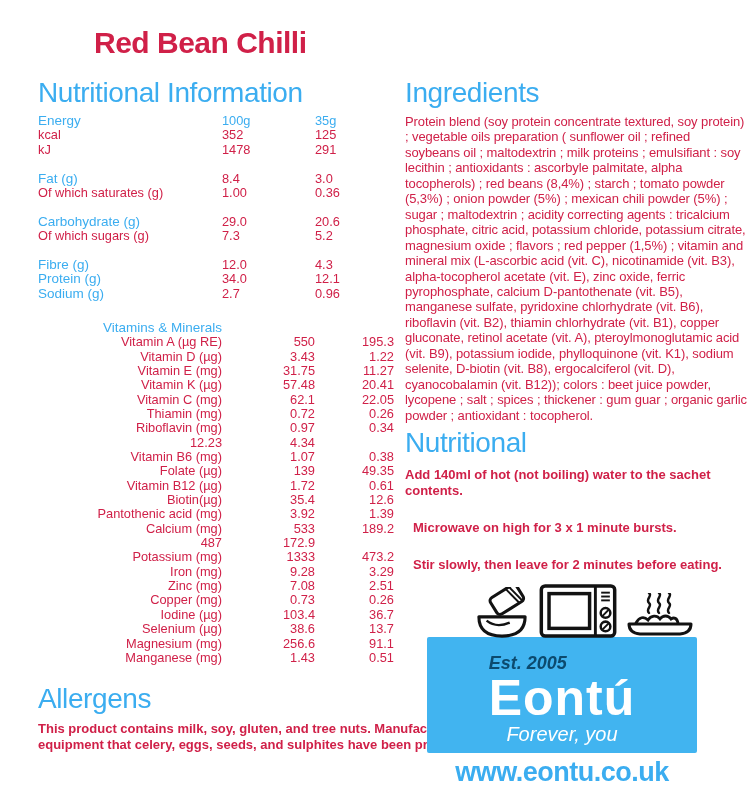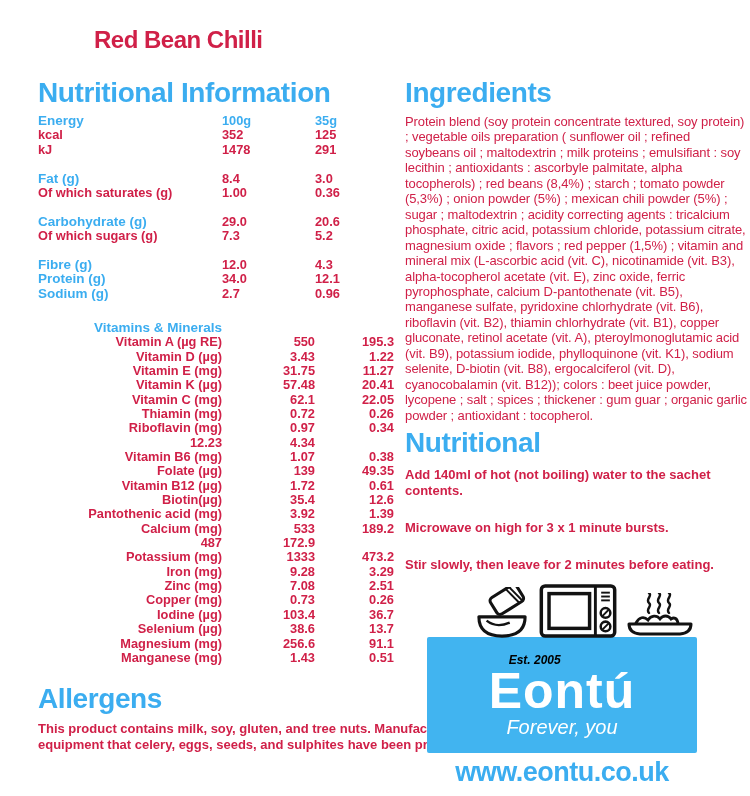--- a/index.html
+++ b/index.html
@@ -3,56 +3,56 @@
 <meta charset="utf-8">
 <style>
   :root{
     --red:#d02048; --blue:#3badf0; --box_blue:#41b4f0; --icon_ink:#121212;
   }
   *{box-sizing:border-box;margin:0;padding:0;}
   html,body{background:#ffffff;}
   body{font-family:"Liberation Sans", sans-serif;}
   .page{position:relative;width:750px;height:796px;background:#ffffff;overflow:hidden;}
 
-  .title{position:absolute;left:94px;top:26px;font-size:24px;font-weight:bold;
+  .title{position:absolute;left:94px;top:26px;font-size:30px;font-weight:bold;
          letter-spacing:-0.5px;color:var(--red);}
 
-  .h{font-size:28px;font-weight:bold;color:var(--blue);letter-spacing:-0.4px;line-height:30px;}
+  .h{font-size:28px;font-weight:normal;color:var(--blue);letter-spacing:-0.4px;line-height:30px;}
 
   
   .left{position:absolute;left:38px;top:78px;width:356px;}
   .ntable{margin-top:6px;}
   .ngroup + .ngroup{margin-top:14.5px;}
   .ngroup:last-child{margin-top:20px;text-align:right;}
   .nrow{display:grid;grid-template-columns:184px 93px 1fr;height:14.35px;line-height:14.35px;
-        font-size:12.8px;font-weight:bold;white-space:nowrap;}
+        font-size:12.8px;font-weight:normal;white-space:nowrap;}
   .blue{color:var(--blue);}
   .red{color:var(--red);}
   .lab.blue{font-size:13.5px;}
 
   .allergens{position:absolute;left:38px;top:684px;width:500px;}
   .allergens p{margin-top:7px;font-size:13px;font-weight:bold;color:var(--red);line-height:16px;}
 
   
   .right{position:absolute;left:405px;top:78px;width:343px;}
   .ingredients-text{margin-top:6px;font-size:13px;font-weight:normal;color:var(--red);
       line-height:15.45px;letter-spacing:-0.1px;}
   .prep-h{margin-top:5px;}
   .step{margin-top:9px;font-size:13px;font-weight:bold;color:var(--red);line-height:16px;}
-  .step + .step{margin-top:21px;}
+  .step + .step{margin-top:21px;margin-left:8px;}
 
   .icons{margin-top:10px;margin-left:68px;display:flex;align-items:flex-end;gap:7px;
          color:var(--icon_ink);height:56px;}
   .icons svg{display:block;}
 
   .brandwrap{margin-top:-2px;margin-left:22px;width:270px;}
   .brandbox{width:270px;height:116px;background:var(--box_blue);border-radius:2px;
             display:flex;flex-direction:column;align-items:center;}
   .brandinner{width:max-content;margin-top:16px;}
-  .est{font-size:12px;font-weight:bold;font-style:italic;color:#000000;margin-left:20px;}
+  .est{font-size:18px;font-weight:bold;font-style:italic;color:#0c4a6e;margin-left:0;}
   .brandname{font-size:50px;font-weight:bold;color:#ffffff;line-height:48px;letter-spacing:1px;}
   .tagline{font-size:20px;font-style:italic;color:#ffffff;text-align:center;margin-top:1px;}
   .website{margin-top:4px;text-align:center;font-size:27px;font-weight:bold;
            letter-spacing:-0.5px;color:var(--blue);}
 </style>
 </head>
 <body>
 
 <div class="page">
 

